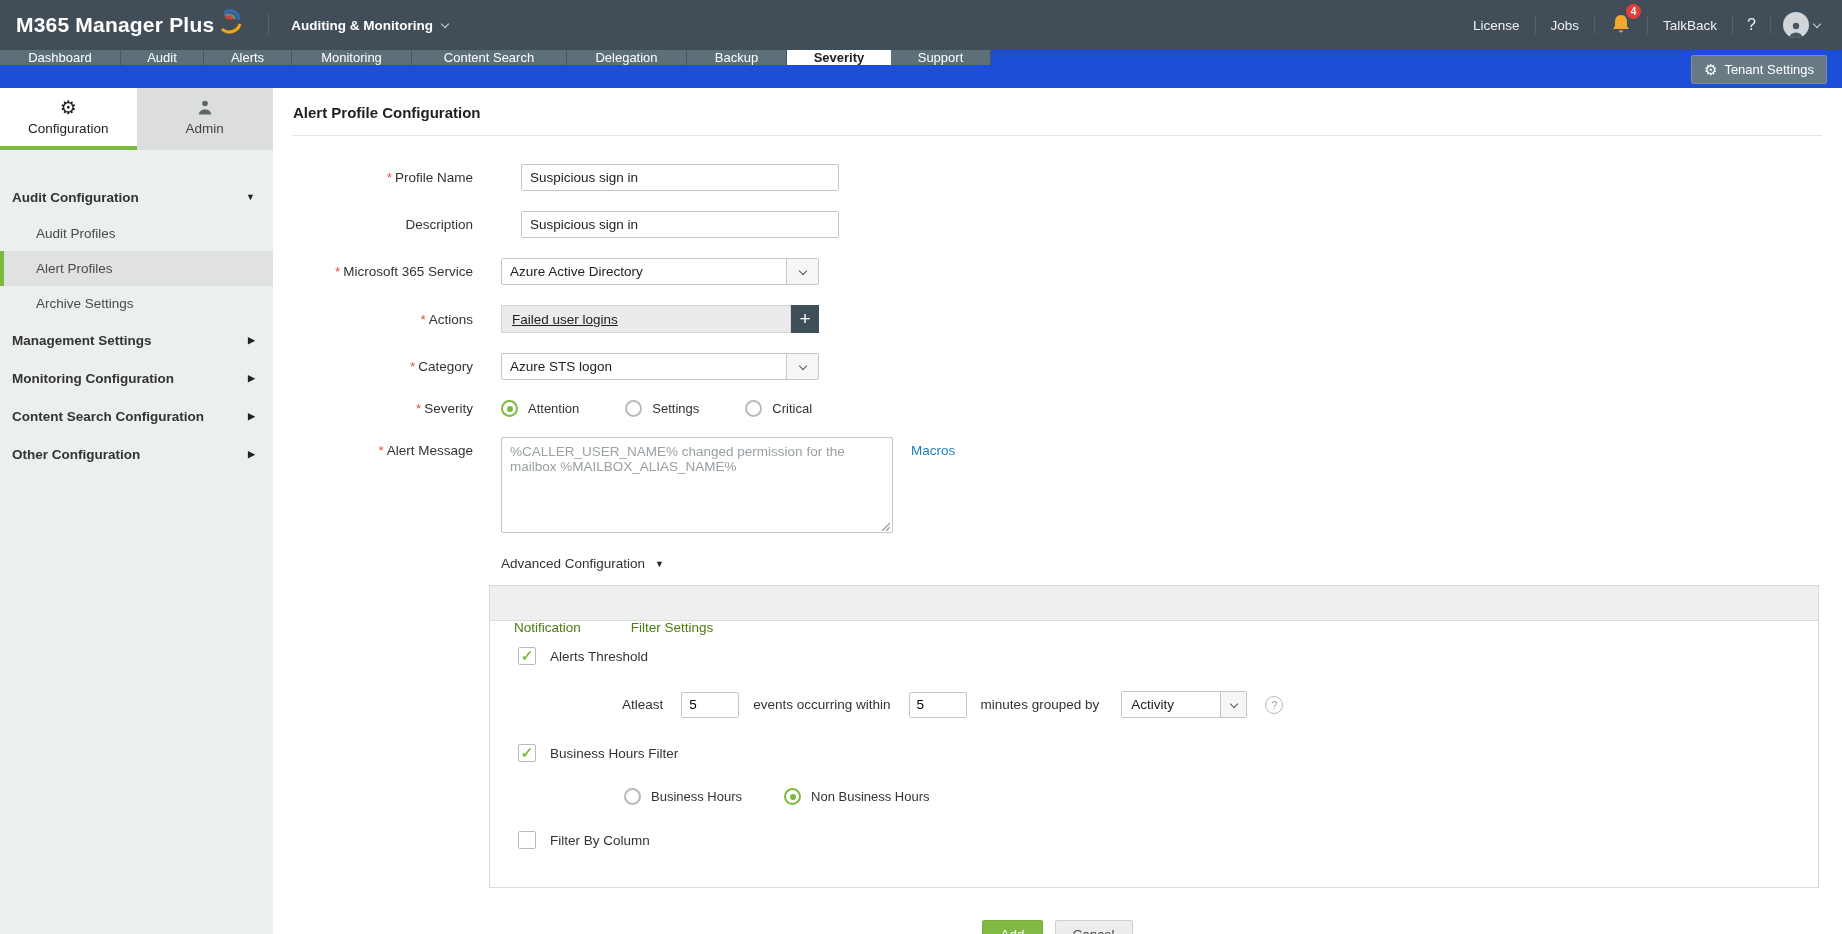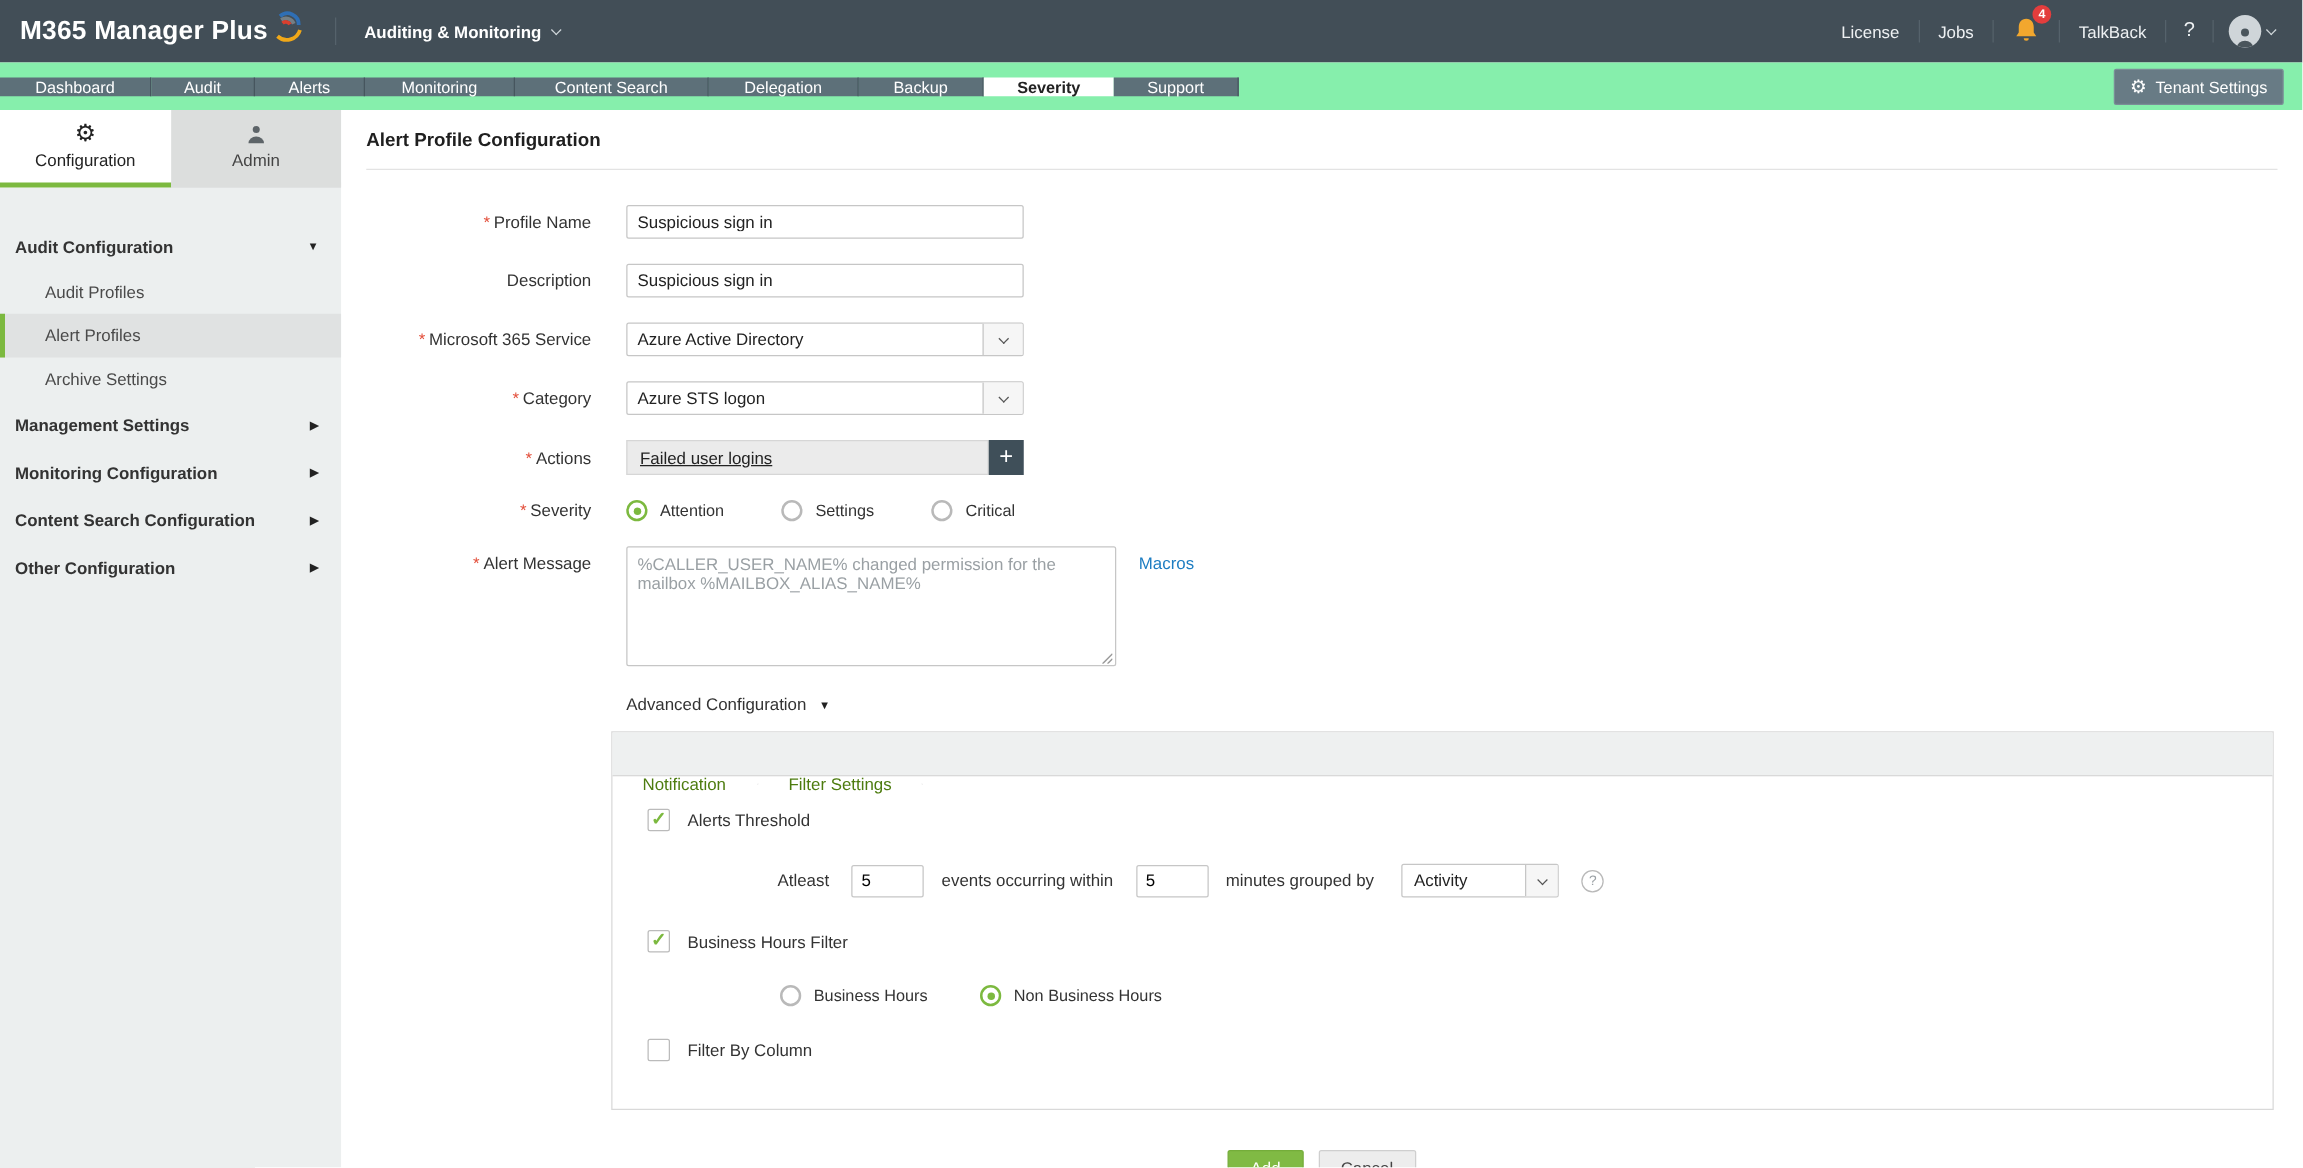--- a/index.html
+++ b/index.html
@@ -22,21 +22,21 @@
   .bell-wrap { position:relative; padding:0 16px; cursor:pointer; }
   .badge { position:absolute; top:-9px; right:6px; min-width:15px; height:15px; border-radius:8px;
            background:#e33d3d; color:#fff; font-size:10px; display:flex; align-items:center;
            justify-content:center; padding:0 3px; font-weight:bold; }
   .help-item { font-size:16px; color:#eef1f3; padding:0 14px; cursor:pointer; }
   .avatar-wrap { display:flex; align-items:center; gap:5px; padding:0 8px 0 12px; cursor:pointer; }
   .avatar { width:26px; height:26px; border-radius:50%; background:#cfd5d9; display:flex;
             align-items:flex-end; justify-content:center; overflow:hidden; }
 
   
-  .nav { height:38px; background:#86efac; display:flex; align-items:center; }
+  .nav { height:38px; background:#1d4ed8; display:flex; align-items:flex-start; }
   .nav-tabs { display:flex; }
   .nav-tab { background:#5d7079; color:#fff; font-size:13px; display:flex; align-items:center;
              justify-content:center; border-right:1px solid #46555e; cursor:pointer; }
   .nav-tab.active { background:#fff; color:#222; font-weight:bold; border-right:none; }
   .tenant-btn { margin-left:auto; align-self:center; margin-right:15px; height:29px;
                 background:#687b85; border:1px solid #7b8d97; border-radius:2px; color:#fff;
                 display:flex; align-items:center; gap:7px; padding:0 12px; font-size:13px; cursor:pointer; }
   .gear-glyph { font-size:15px; line-height:1; }
 
   
@@ -60,21 +60,21 @@
   .side-sub.selected { background:#e0e2e2; border-left:4px solid #7cb93f; }
 
   
   .page-title { font-size:15px; font-weight:bold; color:#1f1f1f; padding-top:4px; }
   .title-divider { border-bottom:1px solid #e3e3e3; margin-top:14px; }
   .form { margin-top:28px; }
   .frow { display:flex; align-items:center; margin-bottom:20px; }
   .flabel { width:180px; text-align:right; margin-right:28px; color:#333; font-size:13.5px; flex-shrink:0; }
   .req { color:#e34f3b; margin-right:3px; font-size:13.5px; }
   .tinput { width:318px; height:27px; border:1px solid #c6c6c6; border-radius:2px; padding:0 8px;
-            font-family:"Liberation Sans", sans-serif; font-size:13.5px; color:#222; }
+            font-family:"Liberation Sans", sans-serif; font-size:13.5px; color:#222;margin-left:20px; }
   .selbox { width:318px; height:27px; border:1px solid #c6c6c6; border-radius:2px; display:flex;
             align-items:center; background:#fff; cursor:pointer; }
   .selbox .selval { flex:1; padding:0 8px; font-size:13.5px; color:#222; }
   .selbox .selchev { width:32px; align-self:stretch; border-left:1px solid #c6c6c6; background:#f6f6f6;
             display:flex; align-items:center; justify-content:center; }
   .selbox .selchev .chev { border-color:#555; margin-top:-2px; }
   .actions-field { width:290px; height:28px; background:#ebebeb; border:1px solid #d6d6d6;
             display:flex; align-items:center; padding:0 10px; }
   .actions-link { color:#222; text-decoration:underline; font-size:13.5px; cursor:pointer; }
   .plus-btn { width:28px; height:28px; background:#3f4f59; color:#fff; font-size:19px; display:flex;
@@ -250,35 +250,35 @@
       <div class="frow">
         <div class="flabel"><span class="req">*</span><span>Microsoft 365 Service</span></div>
         <div class="selbox">
           <span class="selval">Azure Active Directory</span>
           <span class="selchev">
               <span class="chev"></span>
             </span>
         </div>
       </div>
       <div class="frow">
+        <div class="flabel"><span class="req">*</span><span>Actions</span></div>
+        <div class="actions-field">
+          <span class="actions-link">Failed user logins</span>
+        </div>
+        <div class="plus-btn">
+          <span>+</span>
+        </div>
+      </div>
+      <div class="frow">
         <div class="flabel"><span class="req">*</span><span>Category</span></div>
         <div class="selbox">
           <span class="selval">Azure STS logon</span>
           <span class="selchev">
               <span class="chev"></span>
             </span>
-        </div>
-      </div>
-      <div class="frow">
-        <div class="flabel"><span class="req">*</span><span>Actions</span></div>
-        <div class="actions-field">
-          <span class="actions-link">Failed user logins</span>
-        </div>
-        <div class="plus-btn">
-          <span>+</span>
         </div>
       </div>
       <div class="frow">
         <div class="flabel"><span class="req">*</span><span>Severity</span></div>
         <div class="radio-group">
           <span class="radio-item">
             <span class="radio sel"></span>
             <span>Attention</span>
           </span>
           <span class="radio-item">

